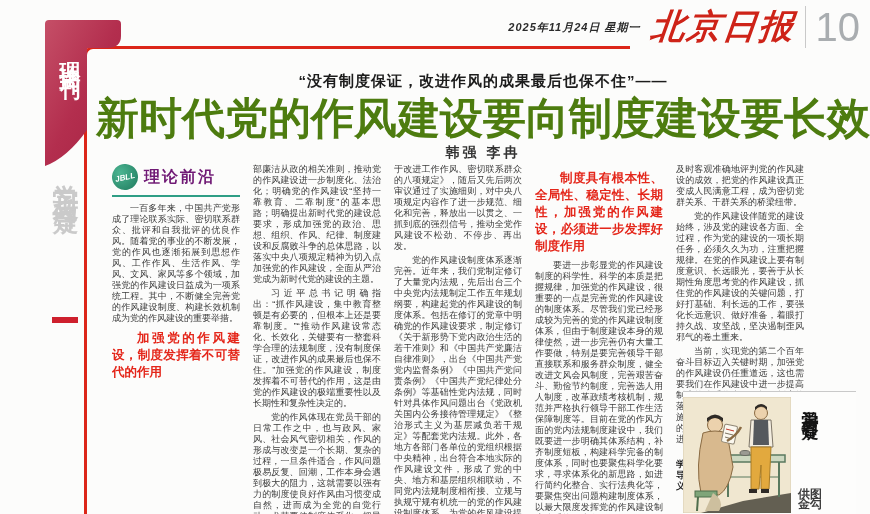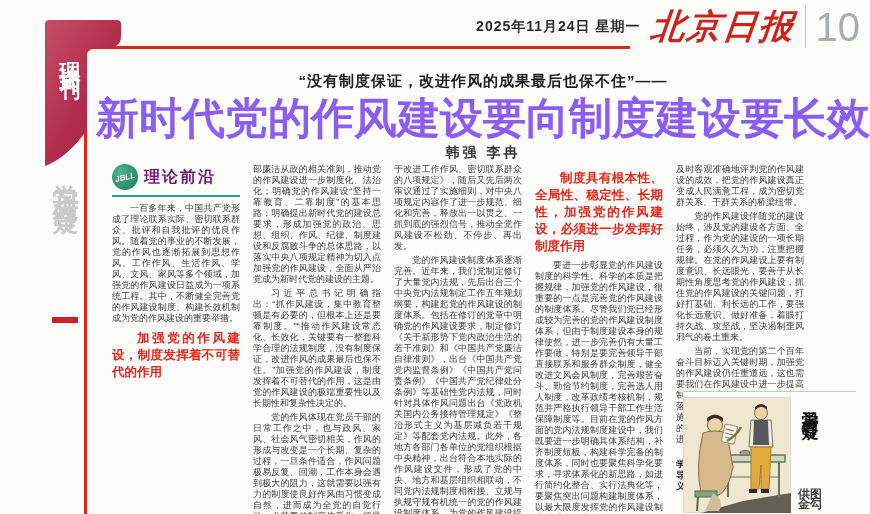--- a/index.html
+++ b/index.html
@@ -3,42 +3,42 @@
 <meta charset="utf-8">
 <style>
   html,body{margin:0;padding:0;}
   body{
     width:870px;height:514px;position:relative;overflow:hidden;
     background:#fcfcfb;font-family:"Liberation Sans", sans-serif;
     -webkit-font-smoothing:antialiased;
   }
   
   .header{position:absolute;top:6px;right:10px;display:flex;align-items:center;gap:10px;z-index:4;}
-  .date{font-size:14px;font-weight:bold;color:#2b2b2b;letter-spacing:1px;}
+  .date{font-size:11px;font-weight:bold;color:#2b2b2b;letter-spacing:1px;font-style:italic;}
   .masthead{font-size:34px;font-weight:bold;font-style:italic;color:#ce2318;
     font-family:"Liberation Serif", serif;transform:skewX(-6deg);letter-spacing:2px;line-height:1;}
   .head-divider{width:1px;height:42px;background:#c9c9c9;}
   .pagenum{font-size:40px;color:#a9adb0;font-weight:400;line-height:1;font-family:"Liberation Sans", sans-serif;}
   
   .frame{position:absolute;left:84px;top:46px;width:543px;height:468px;
     border-left:3px solid #dc2619;border-top:3px solid #dc2619;border-top-left-radius:9px;z-index:1;}
   
   .ribbon{position:absolute;left:44px;top:20px;z-index:3;}
   .ribbon-text{position:absolute;left:56px;top:44px;z-index:4;writing-mode:vertical-rl;
     color:#fff;font-size:21px;font-weight:bold;letter-spacing:6px;
     font-family:"Liberation Serif", serif;}
   .section-vert{position:absolute;left:48px;top:164px;z-index:2;writing-mode:vertical-rl;
     font-size:26px;color:#cacaca;letter-spacing:6px;font-weight:bold;
     font-family:"Liberation Serif", serif;}
   .section-dash{position:absolute;left:52px;top:317px;width:26px;height:6px;background:#ce1f2d;z-index:2;}
   
   .kicker{position:absolute;left:100px;top:72px;width:766px;text-align:center;
     font-size:15px;font-weight:bold;color:#1c1c1c;letter-spacing:1px;z-index:2;}
   .headline{position:absolute;left:96px;top:90px;width:774px;text-align:center;
-    font-size:43px;font-weight:800;color:#8b5cf6;letter-spacing:0px;white-space:nowrap;z-index:2;}
+    font-size:43px;font-weight:800;color:#4d7c0f;letter-spacing:0px;white-space:nowrap;z-index:2;}
   .authors{position:absolute;left:100px;top:144px;width:766px;text-align:center;
     font-size:14px;font-weight:bold;color:#333;letter-spacing:3px;z-index:2;}
   
   .cols{position:absolute;left:112px;top:164px;width:692px;height:350px;
     display:flex;gap:13px;overflow:hidden;z-index:2;}
   .col{width:128px;flex:none;overflow:hidden;}
   .col p{margin:0 0 3px 0;font-size:9px;line-height:11px;text-align:justify;
     color:#3b3b3b;text-indent:2em;}
   .col p.noindent{text-indent:0;}
   .col p.bio{font-weight:bold;color:#1f1f1f;}

